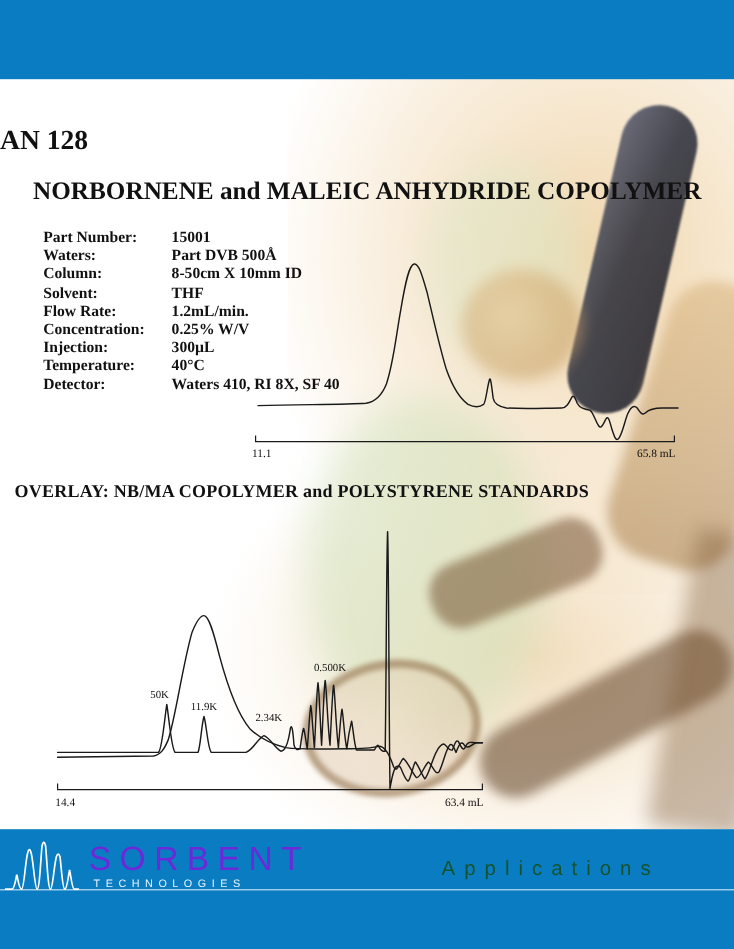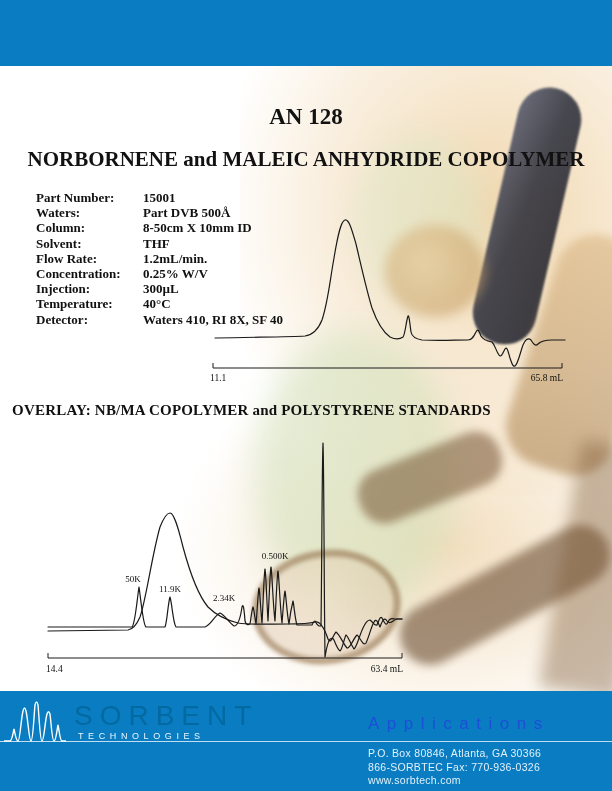--- a/index.html
+++ b/index.html
@@ -30,21 +30,21 @@
   .magnifier{left:252px;top:485px;width:135px;height:100px;border-radius:50%;transform:rotate(-8deg);
     border:7px solid rgba(130,95,55,.5);filter:blur(2px);
     background:radial-gradient(circle at 50% 40%, rgba(238,219,196,.55), rgba(210,180,150,.35));}
   .arm2{left:390px;top:500px;width:230px;height:60px;background:#5d3e22;transform:rotate(-28deg);
     border-radius:30px;opacity:.55;filter:blur(5px);}
   .corner{left:560px;top:380px;width:80px;height:250px;background:#7a5530;opacity:.4;transform:rotate(10deg);filter:blur(8px);}
 
   
   .title{position:absolute;top:66px;left:0;width:612px;text-align:center;
          font-size:31px;font-weight:bold;letter-spacing:.5px;}
-  .an{position:absolute;top:104px;left:0;width:612px;text-align:center;font-size:23px;font-weight:bold;}
+  .an{position:absolute;top:104px;left:0;width:612px;font-size:23px;font-weight:bold;}
   .compound{position:absolute;top:147px;left:0;width:612px;text-align:center;font-size:21px;font-weight:bold;}
   .overlay-heading{position:absolute;top:402px;left:0;width:503px;text-align:center;
          font-size:15px;font-weight:bold;letter-spacing:.2px;}
 
   
   .params{position:absolute;top:190px;left:36px;font-size:13px;font-weight:bold;line-height:15.2px;}
   .params .row{white-space:nowrap;}
   .params .lbl{display:inline-block;width:107px;}
 
   
@@ -53,25 +53,25 @@
   .chart2{left:40px;top:435px;}
   .trace{fill:none;stroke:#1a1a1a;stroke-width:1.2;stroke-linejoin:round;stroke-linecap:round;}
   .axis{fill:none;stroke:#1a1a1a;stroke-width:1;}
   .axlabel{font-family:"Liberation Serif",serif;font-size:9.5px;fill:#111;}
   .pklabel{font-family:"Liberation Serif",serif;font-size:9px;fill:#111;}
 
   
   .divider{position:absolute;top:741px;left:0;width:612px;height:1px;background:#c2ddef;}
   .logo-peaks{position:absolute;left:4px;top:697px;}
   .brand{position:absolute;left:74px;top:700px;font-family:"Liberation Sans",sans-serif;
-         font-size:28px;color:#0369a1;letter-spacing:7px;font-weight:400;}
+         font-size:28px;color:#6d28d9;letter-spacing:7px;font-weight:400;}
   .brand-sub{position:absolute;left:78px;top:731px;font-family:"Liberation Sans",sans-serif;
          font-size:9px;color:#eaf5fd;letter-spacing:4.6px;}
   .apps{position:absolute;left:368px;top:714px;font-family:"Liberation Sans",sans-serif;
-         font-size:17px;color:#1d4ed8;letter-spacing:7.5px;}
+         font-size:17px;color:#14532d;letter-spacing:7.5px;}
   .address{position:absolute;left:368px;top:747px;font-family:"Liberation Sans",sans-serif;
          font-size:10.5px;line-height:13.5px;color:#dff0fb;letter-spacing:.3px;}
 </style>
 </head>
 <body>
 
 <div class="page">
 
   <div class="bg">
     <div class="wash-main"></div>
@@ -168,19 +168,14 @@
     <path d="M0,44 L6,44 C8,44 9,36 10,32 C11,36 12,44 14,44
              C16,44 17,22 19,14 C20,10 21,10 22,14 C24,22 25,44 27,44
              C29,44 30,18 31,8 C32,4 33,4 34,8 C35,18 36,44 38,44
              C40,44 41,24 43,17 C44,14 45,14 46,17 C47,24 48,44 50,44
              C52,44 53,32 54,28 C55,32 56,44 58,44 L62,44" fill="none" stroke="#ffffff" stroke-width="1.4"></path>
   </svg>
 
   <div class="brand">SORBENT</div>
   <div class="brand-sub">TECHNOLOGIES</div>
   <div class="apps">Applications</div>
-  <div class="address">
-    <div>P.O. Box 80846, Atlanta, GA 30366</div>
-    <div>866-SORBTEC Fax: 770-936-0326</div>
-    <div>www.sorbtech.com</div>
-  </div>
 
 </div>
 
 </body></html>

